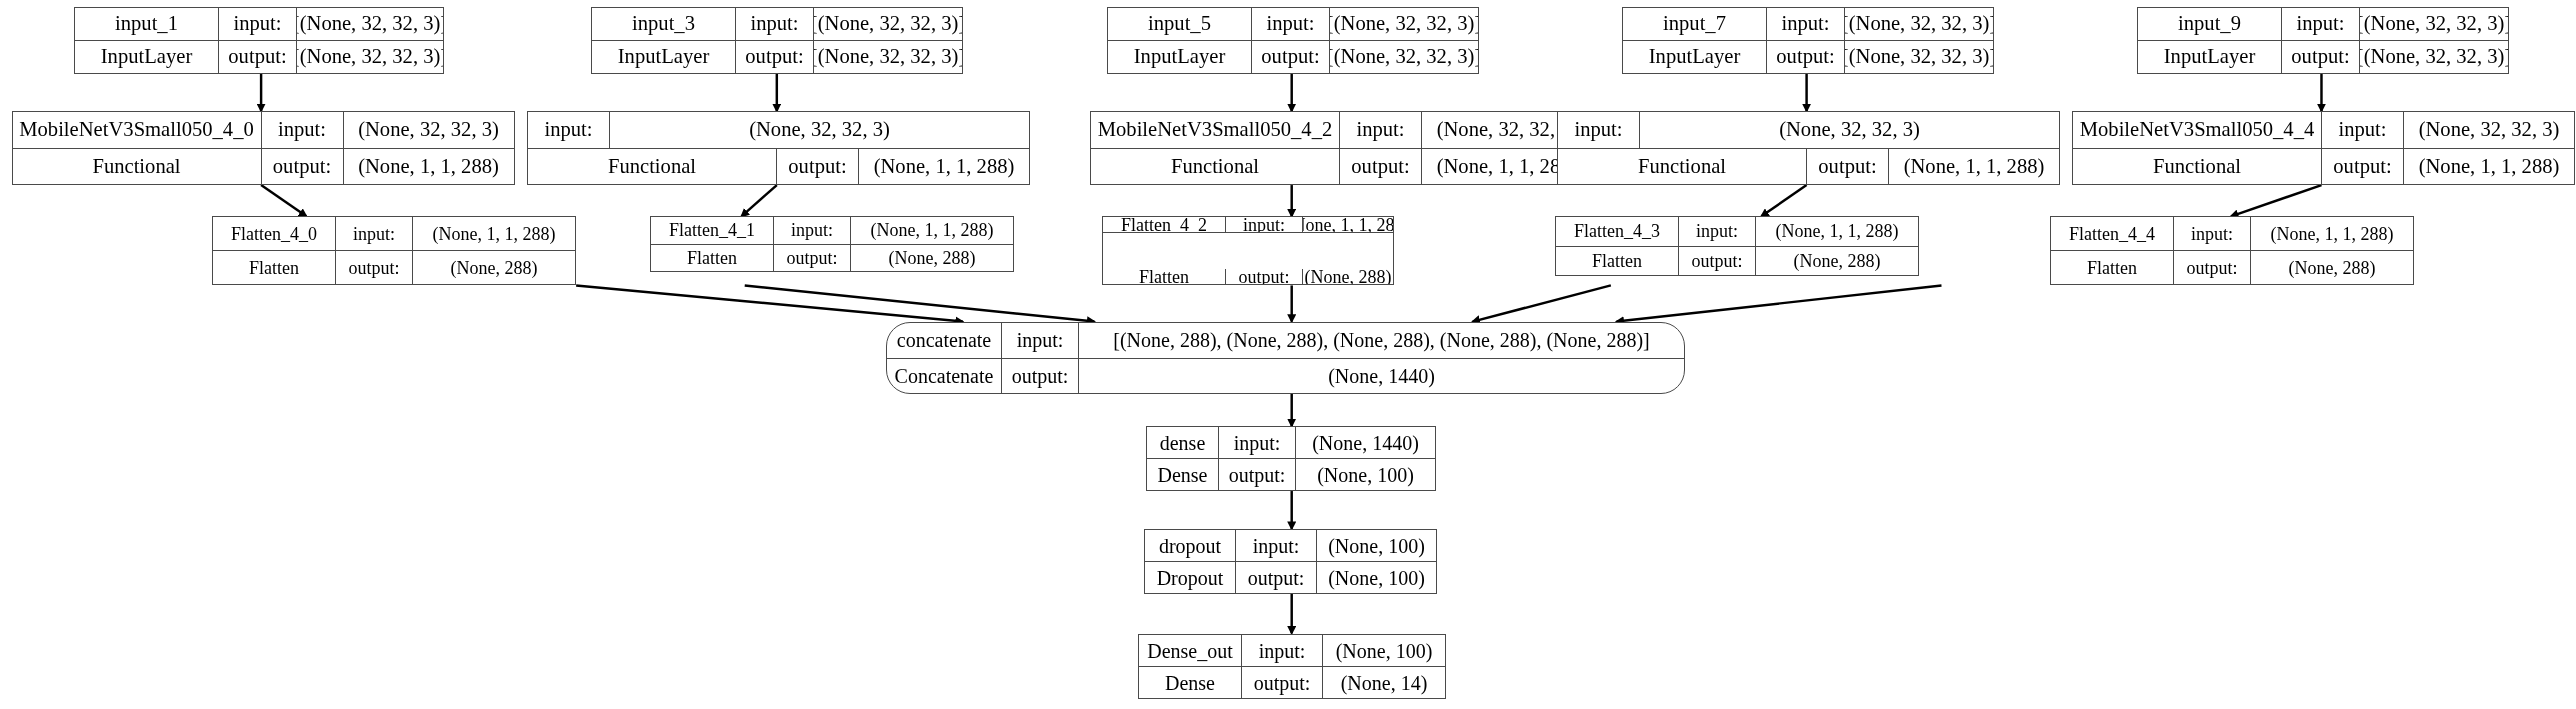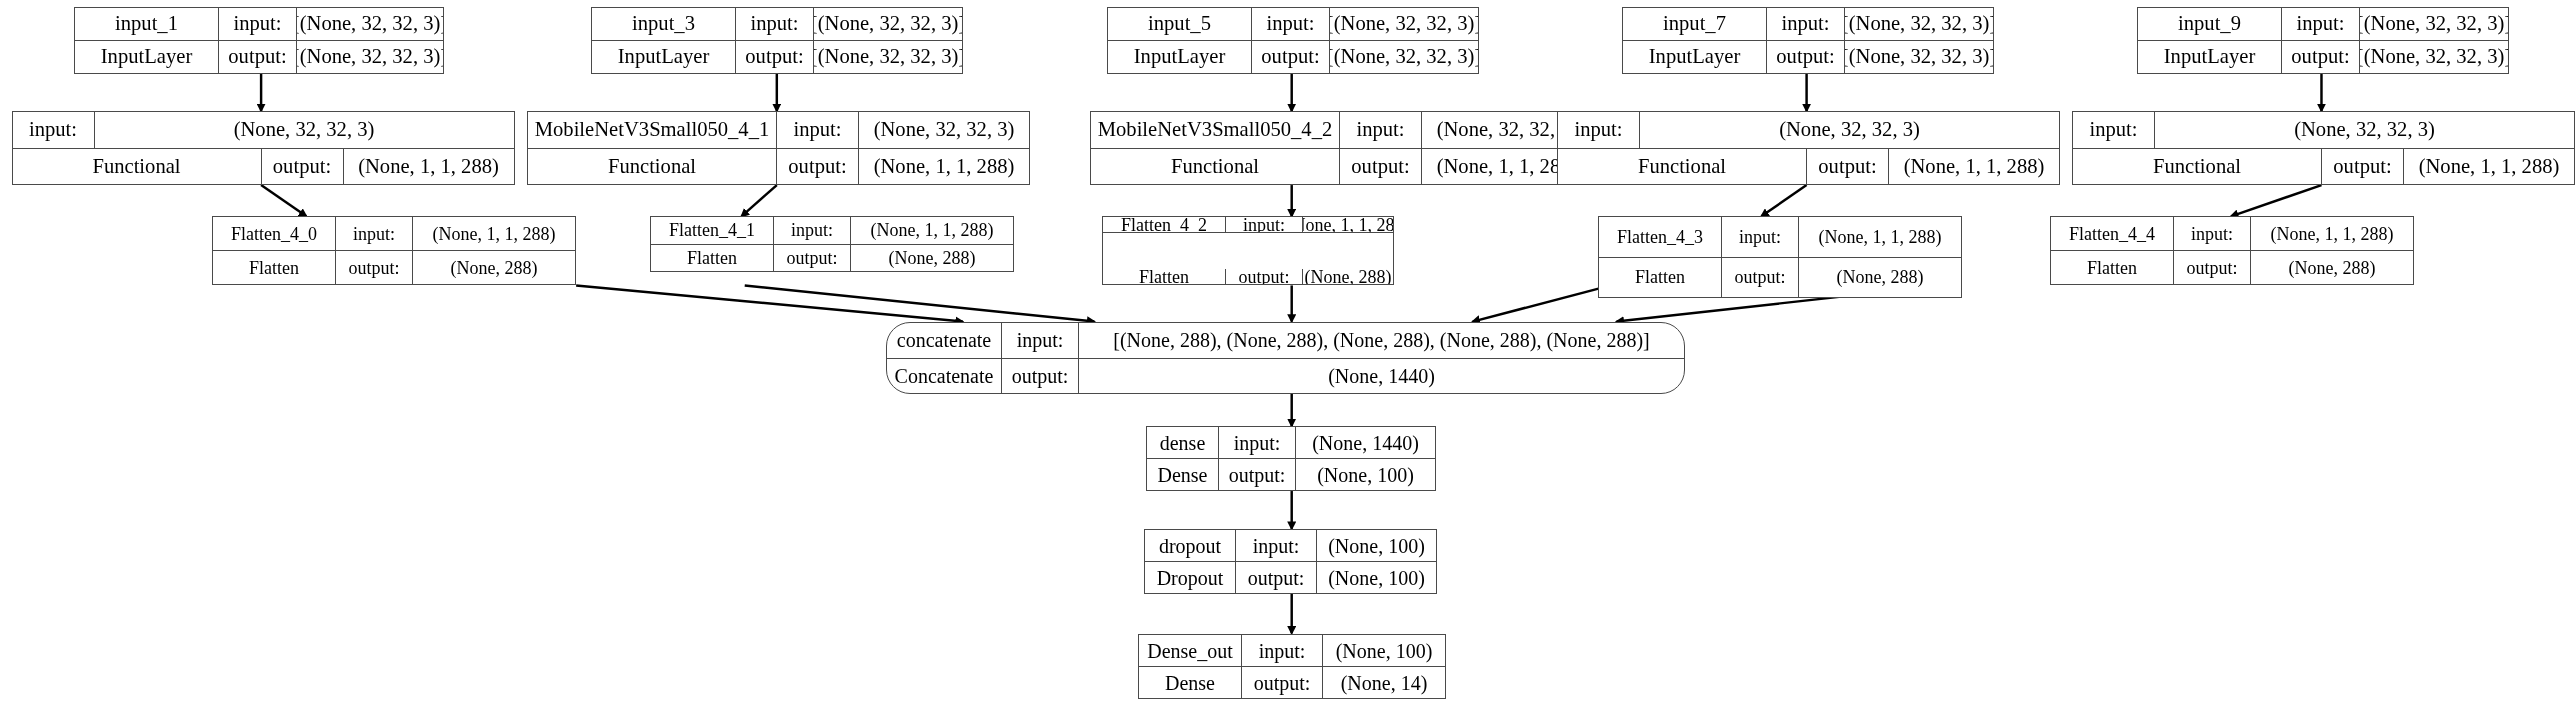--- a/index.html
+++ b/index.html
@@ -141,33 +141,33 @@
     </div>
     <div class="row">
       <div class="cell c-name" style="width:144px;">InputLayer</div>
       <div class="cell c-key" style="width:78px;">output:</div>
       <div class="cell" style="flex:1;">[(None, 32, 32, 3)]</div>
     </div>
   </div>
 
   <div class="node sz-25" style="left:11.5px;top:111px;width:503px;height:74px;">
     <div class="row top">
+      <div class="cell c-name" style="width:249px;">MobileNetV3Small050_4_0</div>
       <div class="cell c-key" style="width:82px;">input:</div>
       <div class="cell" style="flex:1;">(None, 32, 32, 3)</div>
     </div>
     <div class="row">
       <div class="cell c-name" style="width:249px;">Functional</div>
       <div class="cell c-key" style="width:82px;">output:</div>
       <div class="cell" style="flex:1;">(None, 1, 1, 288)</div>
     </div>
   </div>
 
   <div class="node sz-25" style="left:527px;top:111px;width:503px;height:74px;">
     <div class="row top">
-      <div class="cell c-name" style="width:249px;">MobileNetV3Small050_4_1</div>
       <div class="cell c-key" style="width:82px;">input:</div>
       <div class="cell" style="flex:1;">(None, 32, 32, 3)</div>
     </div>
     <div class="row">
       <div class="cell c-name" style="width:249px;">Functional</div>
       <div class="cell c-key" style="width:82px;">output:</div>
       <div class="cell" style="flex:1;">(None, 1, 1, 288)</div>
     </div>
   </div>
 
@@ -191,20 +191,21 @@
     </div>
     <div class="row">
       <div class="cell c-name" style="width:249px;">Functional</div>
       <div class="cell c-key" style="width:82px;">output:</div>
       <div class="cell" style="flex:1;">(None, 1, 1, 288)</div>
     </div>
   </div>
 
   <div class="node sz-25" style="left:2072px;top:111px;width:503px;height:74px;">
     <div class="row top">
+      <div class="cell c-name" style="width:249px;">MobileNetV3Small050_4_4</div>
       <div class="cell c-key" style="width:82px;">input:</div>
       <div class="cell" style="flex:1;">(None, 32, 32, 3)</div>
     </div>
     <div class="row">
       <div class="cell c-name" style="width:249px;">Functional</div>
       <div class="cell c-key" style="width:82px;">output:</div>
       <div class="cell" style="flex:1;">(None, 1, 1, 288)</div>
     </div>
   </div>
 
@@ -240,21 +241,21 @@
       <div class="cell c-key" style="width:77px;">input:</div>
       <div class="cell" style="flex:1;">(None, 1, 1, 288)</div>
     </div>
     <div class="row">
       <div class="cell c-name" style="width:123px;">Flatten</div>
       <div class="cell c-key" style="width:77px;">output:</div>
       <div class="cell" style="flex:1;">(None, 288)</div>
     </div>
   </div>
 
-  <div class="node sz-22" style="left:1555px;top:216px;width:364px;height:82px;margin-left:43px;">
+  <div class="node sz-22" style="left:1555px;top:216px;width:364px;height:60px;">
     <div class="row top">
       <div class="cell c-name" style="width:123px;">Flatten_4_3</div>
       <div class="cell c-key" style="width:77px;">input:</div>
       <div class="cell" style="flex:1;">(None, 1, 1, 288)</div>
     </div>
     <div class="row">
       <div class="cell c-name" style="width:123px;">Flatten</div>
       <div class="cell c-key" style="width:77px;">output:</div>
       <div class="cell" style="flex:1;">(None, 288)</div>
     </div>

